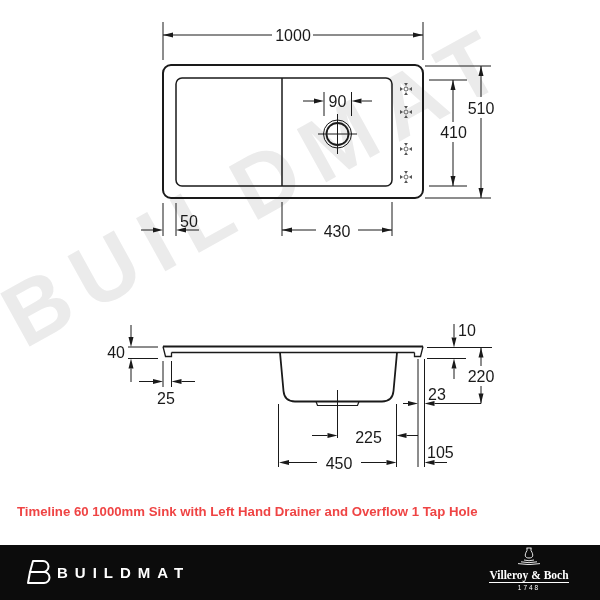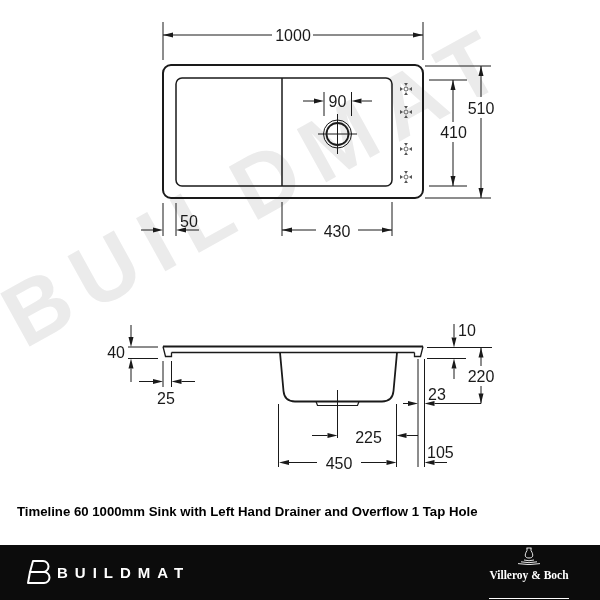--- a/index.html
+++ b/index.html
@@ -9,30 +9,30 @@
     font-size:88px;font-weight:700;letter-spacing:14px;color:var(--wm,#ebebeb);
     transform:rotate(-29deg);transform-origin:0 50%;white-space:nowrap;z-index:1;
     font-family:"Liberation Sans",sans-serif;user-select:none;}
   #drawing{position:absolute;left:0;top:0;z-index:2;}
   .ln{stroke:var(--line,#1a1a1a);fill:none;}
   .thin{stroke-width:1;}
   .ar{fill:var(--line,#1a1a1a);stroke:none;}
   .dim{fill:var(--line,#1a1a1a);font-size:16px;font-family:"Liberation Sans",sans-serif;}
   .mask{fill:#fff;}
   #caption{position:absolute;left:17px;top:504px;z-index:3;font-size:13.2px;
-    font-weight:700;color:#000000;white-space:nowrap;}
+    font-weight:700;color:#ef4444;white-space:nowrap;}
   #footer{position:absolute;left:0;top:545px;width:600px;height:55px;
     background:var(--fbg,#0c0c0c);z-index:4;}
   #bm-logo{position:absolute;left:26px;top:14px;}
   #bm-name{position:absolute;left:57px;top:19px;color:var(--ftx,#fff);
     font-size:15px;font-weight:700;letter-spacing:7px;white-space:nowrap;}
   #vb{position:absolute;left:487px;top:2px;width:84px;text-align:center;color:var(--ftx,#fff);}
   #vb-icon{display:block;margin:0 auto;}
   #vb-name{display:inline-block;font-family:"Liberation Serif",serif;font-size:11.5px;
-    font-weight:700;border-bottom:1px solid var(--ftx,#fff);padding-bottom:17px;white-space:nowrap;}
+    font-weight:700;border-bottom:1px solid var(--ftx,#fff);padding-bottom:1px;white-space:nowrap;}
   #vb-year{font-size:6.5px;letter-spacing:2px;margin-top:1px;}
 </style>
 </head>
 <body>
 
 <div id="stage">
 
   <div id="watermark">BUILDMAT</div>
 
   <svg id="drawing" width="600" height="545" viewBox="0 0 600 545">

